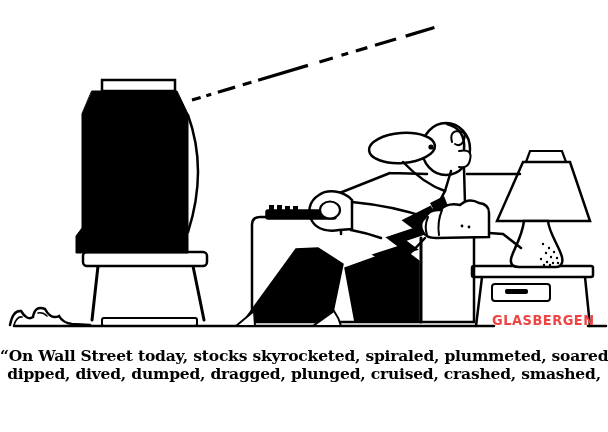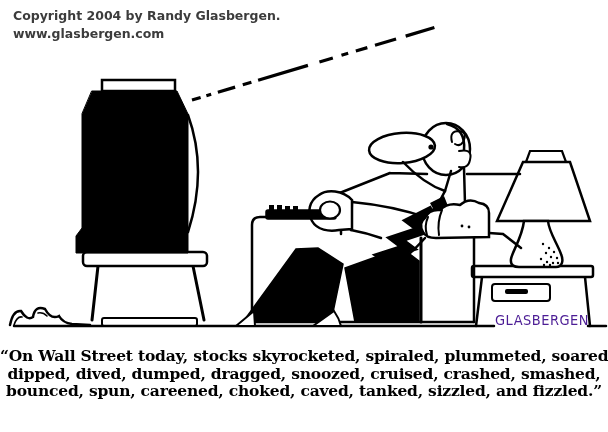--- a/index.html
+++ b/index.html
@@ -10,41 +10,37 @@
   .copyright{
     position:absolute;left:13px;top:7px;
     font-family:"DejaVu Sans", sans-serif;
     font-weight:bold;font-size:12.5px;line-height:1.42;color:#3c3c3c;
     letter-spacing:0px;
   }
   .artwork{position:absolute;left:0;top:0;}
   .signature{
     position:absolute;left:492px;top:313px;width:100px;
     font-family:"DejaVu Sans", sans-serif;
-    font-weight:normal;font-size:13px;color:#4c1d95;
+    font-weight:bold;font-size:13px;color:#ef4444;
     letter-spacing:0.5px;transform:scaleY(1.05);
     text-align:center;
   }
   .caption{
     position:absolute;left:0;top:347px;width:608px;
     font-family:"DejaVu Serif", serif;
     font-weight:bold;font-size:15.5px;line-height:17.5px;color:#000;
     text-align:center;letter-spacing:-0.2px;
   }
   .caption div{white-space:nowrap;}
 </style>
 </head>
 <body>
 
 <div class="stage">
 
-  <div class="copyright">
-    <div>Copyright 2004 by Randy Glasbergen.</div>
-    <div>www.glasbergen.com</div>
-  </div>
 
   <svg class="artwork" width="608" height="432" viewBox="0 0 608 432" fill="none" stroke="#000" stroke-width="2.5" stroke-linecap="round">
 
     <g>
       <path d="M 10,325 Q 13,310 21,311 Q 27,321 33,317 Q 35,305 45,309 Q 51,320 59,316 Q 63,323 72,324 L 90,325"></path>
       <path d="M 14,325 Q 17,316 22,317 M 38,313 Q 43,312 47,316" stroke-width="1.6"></path>
     </g>
 
     <g>
       <path d="M 98,266 L 92,320" stroke-width="3"></path>
@@ -152,17 +148,16 @@
         <circle cx="462" cy="226" r="1.4" fill="#000" stroke="none"></circle>
         <circle cx="469" cy="227" r="1.4" fill="#000" stroke="none"></circle>
       </g>
     </g>
   </svg>
 
   <div class="signature">GLASBERGEN</div>
 
   <div class="caption">
     <div>“On Wall Street today, stocks skyrocketed, spiraled, plummeted, soared,</div>
-    <div>dipped, dived, dumped, dragged, snoozed, cruised, crashed, smashed,</div>
-    <div>bounced, spun, careened, choked, caved, tanked, sizzled, and fizzled.”</div>
+    <div>dipped, dived, dumped, dragged, plunged, cruised, crashed, smashed,</div>
   </div>
 
 </div>
 
 </body></html>

